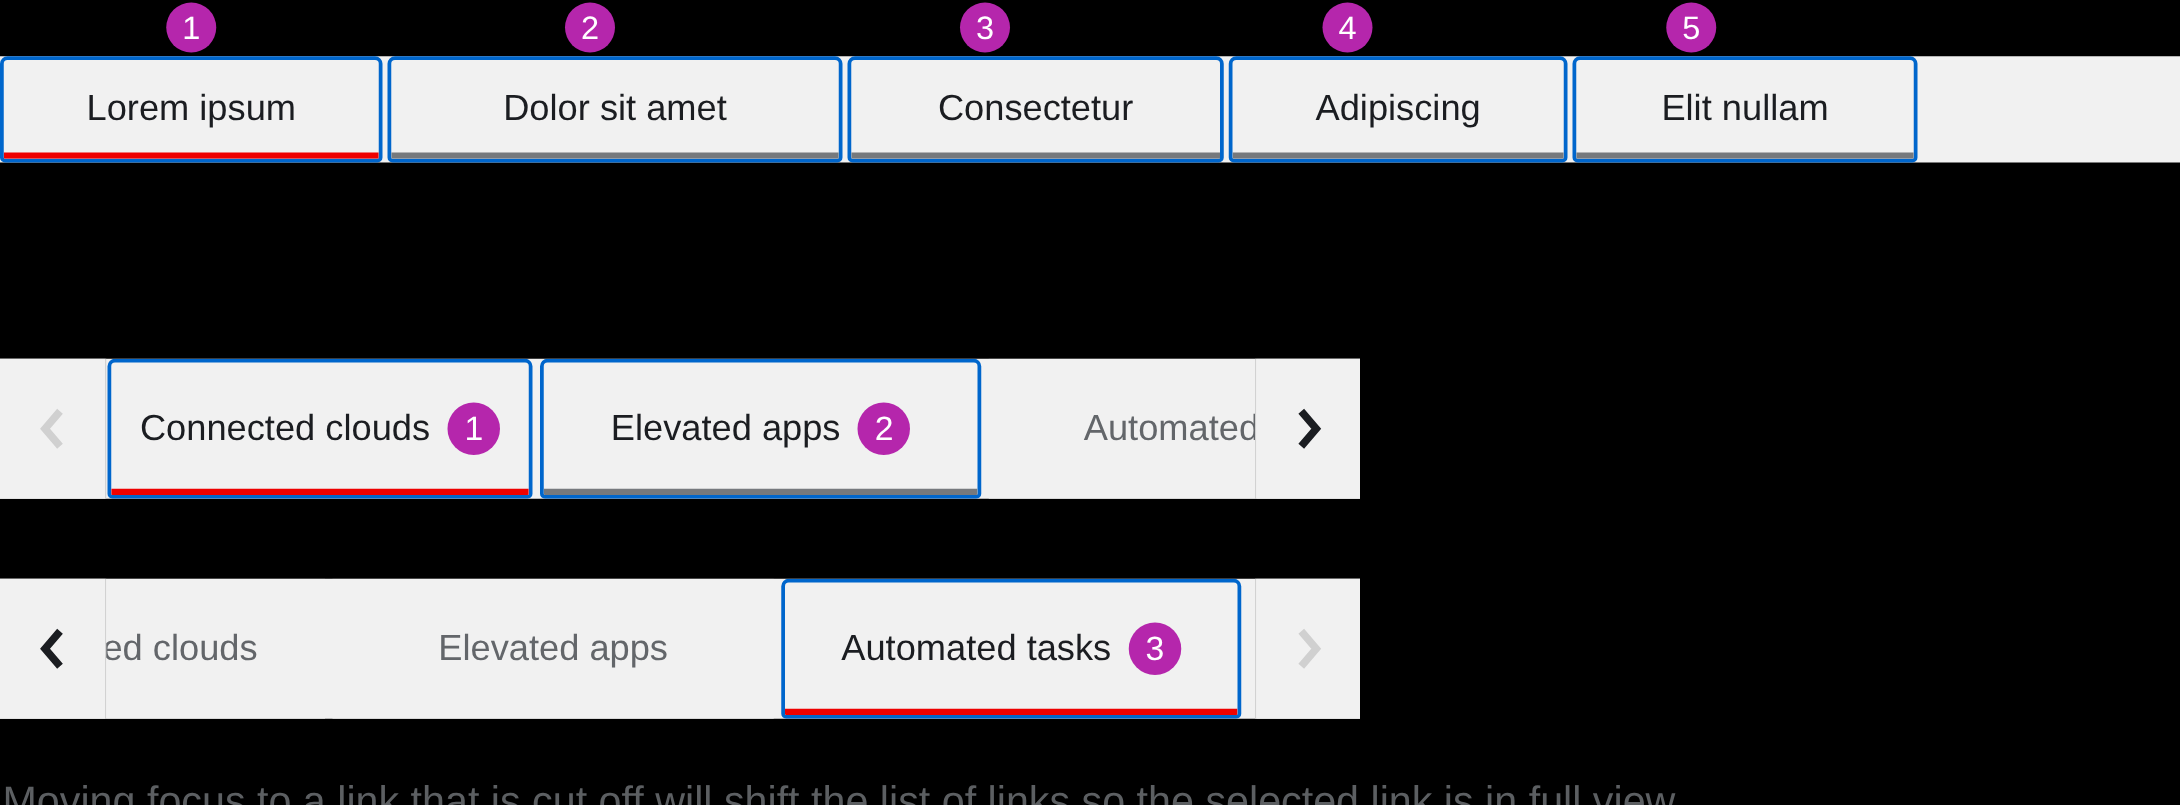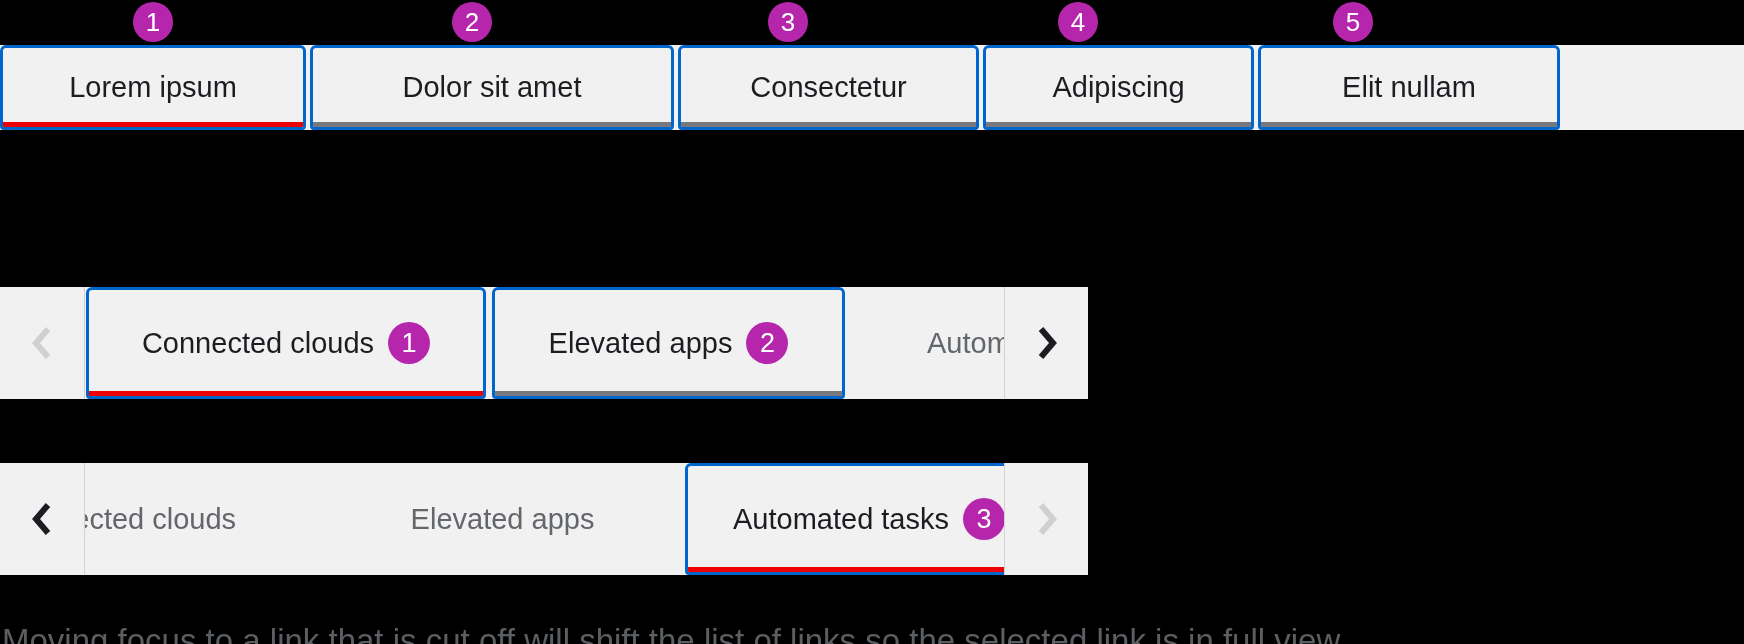--- a/index.html
+++ b/index.html
@@ -107,21 +107,21 @@
     cursor: pointer;
     padding: 0;
   }
   .scroll-btn.right { width: 83px; }
   .scroll-btn.is-disabled { color: var(--disabled); cursor: default; }
   .vdivider { flex: none; width: 1px; background: var(--divider); }
 
   .viewport { flex: 1; overflow: hidden; position: relative; }
   .track { display: flex; height: 100%; align-items: stretch; }
   .track.shifted { margin-left: -165px; }
-  .w386 { width: 400px; }
+  .w386 { width: 340px; }
   .w322 { width: 353px; }
   .w368 { width: 368px; }
 
   .caption {
     position: absolute;
     left: 2px;
     top: 624px;
     width: 1740px;
     font-size: 33px;
     line-height: 34px;
@@ -146,21 +146,21 @@
     </div>
     <div class="tab focused gap" style="width:364px">
       <span>Dolor sit amet</span>
     </div>
     <div class="tab focused gap" style="width:301px">
       <span>Consectetur</span>
     </div>
     <div class="tab focused gap" style="width:271px">
       <span>Adipiscing</span>
     </div>
-    <div class="tab focused" style="width:302px">
+    <div class="tab focused" style="width:276px">
       <span>Elit nullam</span>
     </div>
   </div>
 
   <div class="tabbar scroll1">
     <button class="scroll-btn is-disabled" aria-disabled="true">
       <svg class="chev" width="26" height="42" viewBox="0 0 26 42">
           <polyline points="19,7 7,21 19,35" fill="none" stroke="currentColor" stroke-width="6"></polyline>
         </svg>
     </button>

